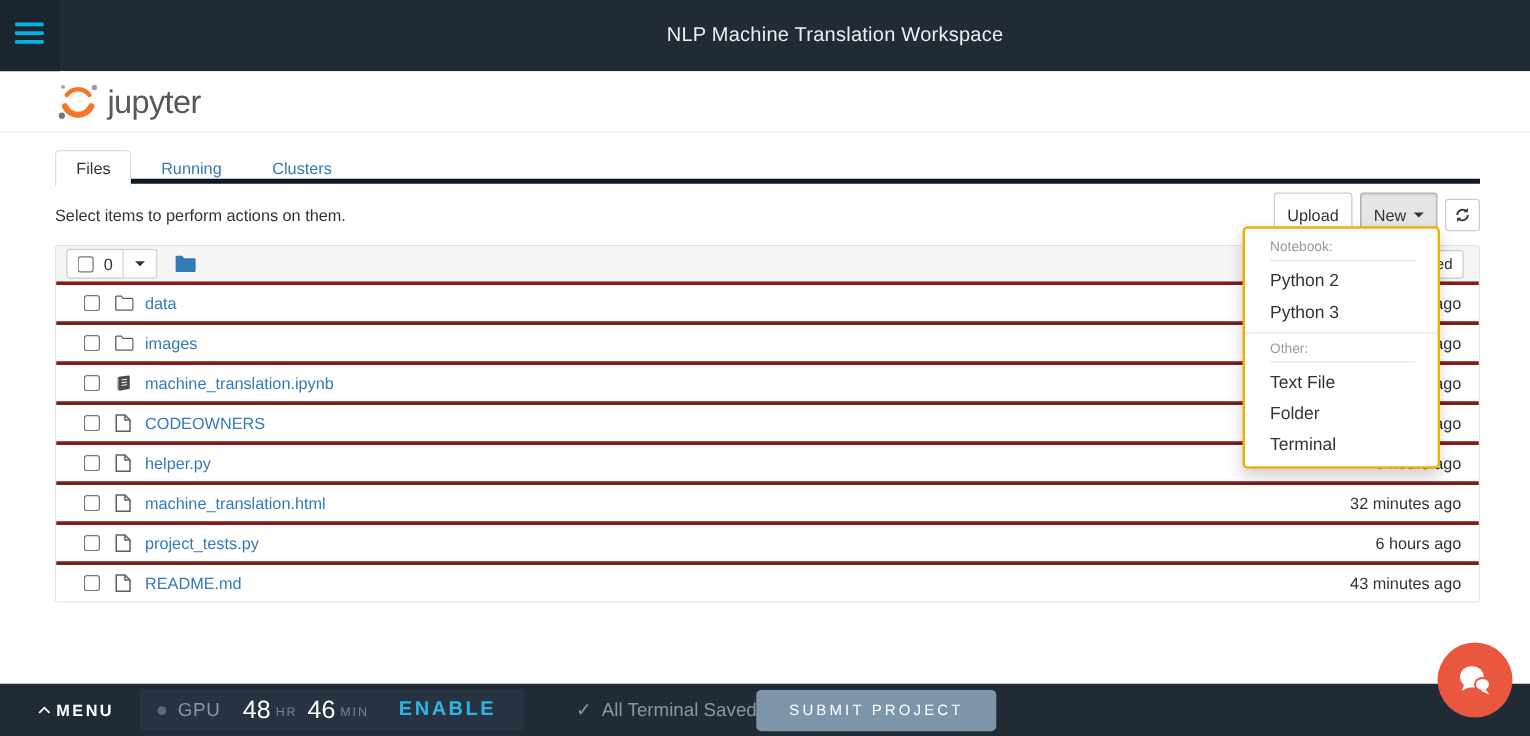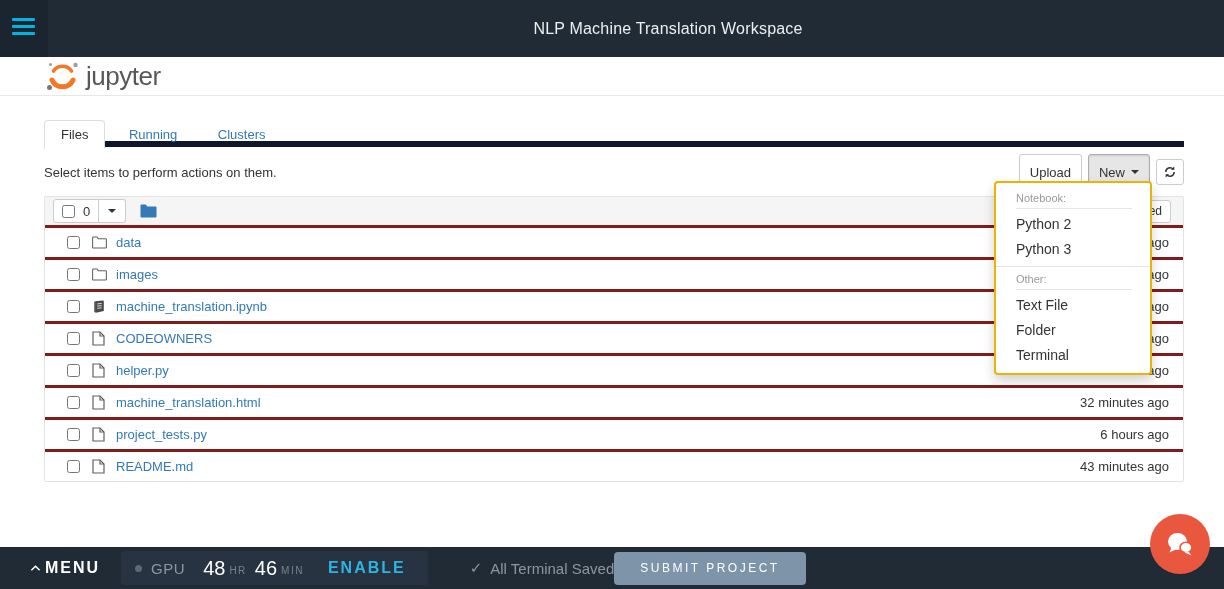--- a/index.html
+++ b/index.html
@@ -22,31 +22,31 @@
   }
   .hamburger span { display:block; height:3px; margin-bottom:4px; background:#02b3e4; border-radius:1px; }
   .topbar-title {
     position:absolute; left:112px; right:0; top:0; height:57px;
     display:flex; align-items:center; justify-content:center;
     color:#eceff1; font-size:16px; font-weight:400; letter-spacing:.2px;
   }
 
   
   .logo-band {
-    position:absolute; top:57px; left:0; width:1224px; height:39px;
+    position:absolute; top:57px; left:0; width:1224px; height:49px;
     background:#fff; border-bottom:1px solid #e7e7e7;
     display:flex; align-items:center; padding-left:44px;
   }
   .jlogo { display:flex; align-items:center; }
   .jlogo-word { font-size:26px; color:#585858; margin-left:6px; letter-spacing:-0.5px; }
 
   
   .container { position:absolute; top:96px; left:44px; width:1140px; }
 
-  .tabs { margin-top:23px; border-bottom:6px solid #0f172a; height:28px; }
+  .tabs { margin-top:23px; border-bottom:4px solid #0f172a; height:28px; }
   .tab {
     display:inline-block; padding:6px 16px; font-size:13px; cursor:pointer;
     color:#337ab7; position:relative; top:1px; margin-right:2px;
     border:1px solid transparent; border-radius:4px 4px 0 0;
   }
   .tab.active {
     color:#333; background:#fff;
     border-color:#ddd #ddd #fff #ddd;
   }
 
@@ -110,21 +110,21 @@
   .ficon { margin-left:12px; display:flex; align-items:center; width:16px; }
   .fname { margin-left:8px; font-size:13px; color:#337ab7; text-decoration:none; cursor:pointer; }
   .ftime { margin-left:auto; font-size:13px; color:#333; }
 
   
   .footer {
     position:absolute; bottom:0; left:0; width:1224px; height:42px;
     background:#202b36; display:flex; align-items:center;
   }
   .menu-toggle { margin-left:30px; display:flex; align-items:center; cursor:pointer; }
-  .menu-toggle-label { color:#fff; font-size:16px; font-weight:bold; letter-spacing:2px; margin-left:4px; }
+  .menu-toggle-label { color:#fff; font-size:13px; font-weight:bold; letter-spacing:2px; margin-left:4px; }
   .gpu-panel {
     margin-left:21px; background:#273340; border-radius:3px; height:34px;
     display:flex; align-items:center; padding:0 22px 0 14px;
   }
   .gpu-dot { width:7px; height:7px; border-radius:50%; background:#5c6873; }
   .gpu-label { color:#8b96a1; font-size:15px; margin-left:9px; letter-spacing:.5px; }
   .time-num { color:#fff; font-size:20px; margin-left:18px; }
   .time-unit { color:#77828d; font-size:10px; letter-spacing:1.5px; margin-left:4px; position:relative; top:2px; }
   .enable-btn {
     color:#2db4e2; font-size:16px; font-weight:bold; letter-spacing:2px;

